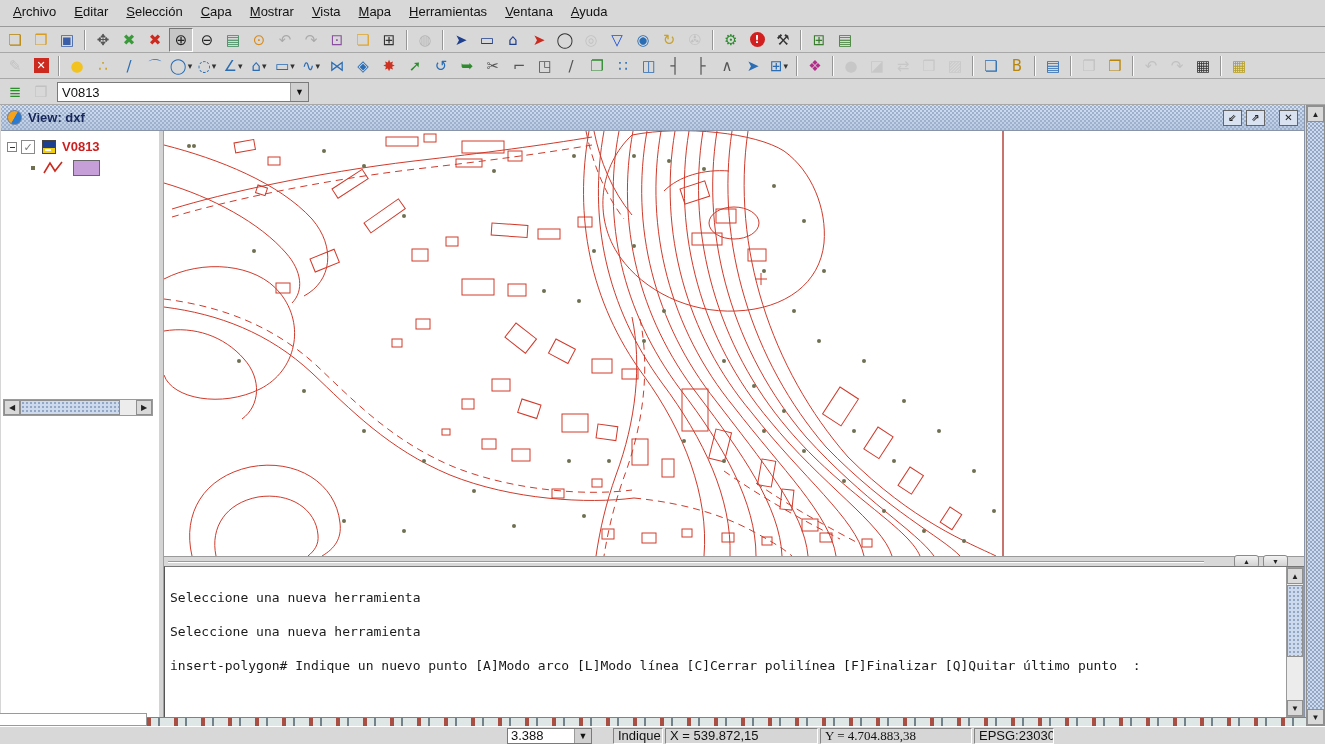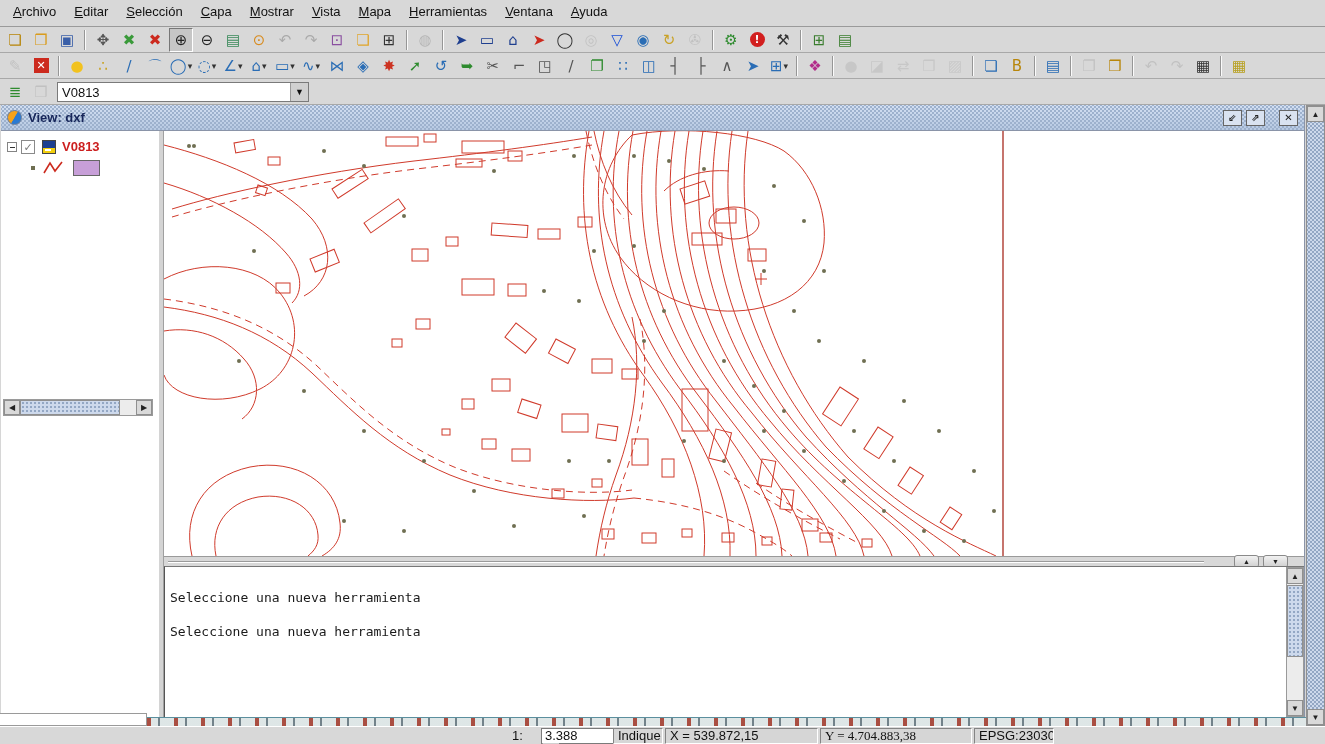--- a/index.html
+++ b/index.html
@@ -103,21 +103,21 @@
   
   .map-sliver { position:absolute; left:147px; top:717px; width:1159px; height:9px; background:#c3d6d9; border-top:1px solid #5b8f9e;
                 background-image:repeating-linear-gradient(90deg, rgba(165,55,40,.85) 0 4px, rgba(225,232,232,.9) 4px 11px, rgba(80,95,105,.7) 11px 13px, rgba(225,232,232,.9) 13px 27px); }
   .sliver-left { position:absolute; left:0; top:713px; width:147px; height:13px; background:#fff; border:1px solid #9a9a9a; border-left:none; }
 
   .statusbar { position:absolute; left:0; top:726px; width:1325px; height:18px; background:#d8d8d8; border-top:1px solid #fff; }
   .sb-field { position:absolute; top:1px; height:16px; line-height:14px; font-size:13px; color:#111; padding:0 4px;
               background:#d6d6d6; border:1px solid; border-color:#848484 #fff #fff #848484; white-space:nowrap; overflow:hidden; }
   .sb-label { position:absolute; top:1px; height:16px; line-height:16px; font-size:13px; color:#111; }
   #sb-scale-label { left:512px; }
-  .sb-combo { position:absolute; left:541px; top:1px; width:85px; height:16px; display:flex; border:1px solid #7a7a7a; background:#fff;flex-direction:column; }
+  .sb-combo { position:absolute; left:507px; top:1px; width:85px; height:16px; display:flex; border:1px solid #7a7a7a; background:#fff; }
   .sb-combo .cval { flex:1; font-size:13px; line-height:14px; padding:0 3px; color:#111; }
   .sb-combo .combo-btn { width:17px; }
   #sb-units { left:613px; width:50px; }
   #sb-x { left:665px; width:153px; }
   #sb-y { left:820px; width:152px;font-family:Liberation Serif, serif; }
   #sb-epsg { left:974px; width:80px; }
 </style>
 </head>
 <body>
 
@@ -615,20 +615,21 @@
           <span class="split-btn" id="split-up">▲</span>
           <span class="split-btn" id="split-down">▼</span>
         </div>
 
         <div class="console-wrap">
           <div class="console" id="console">
               <div class="cline">Seleccione una nueva herramienta</div>
               <div class="cline">&nbsp;</div>
               <div class="cline">Seleccione una nueva herramienta</div>
               <div class="cline">&nbsp;</div>
+              <div class="cline">insert-polygon# Indique un nuevo punto [A]Modo arco [L]Modo línea [C]Cerrar polilínea [F]Finalizar [Q]Quitar último punto  :</div>
             </div>
           <div class="v-scroll console-scroll">
             <span class="vs-btn" style="top:0">▲</span>
             <span class="vs-thumb" style="top:17px;height:72px"></span>
             <span class="vs-btn" style="bottom:0">▼</span>
           </div>
         </div>
       </div>
     </div>
   </div>

